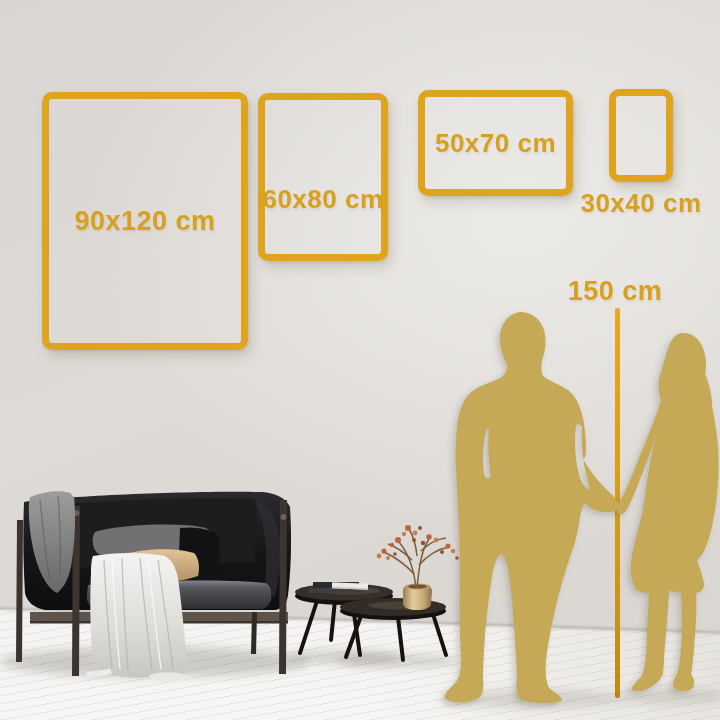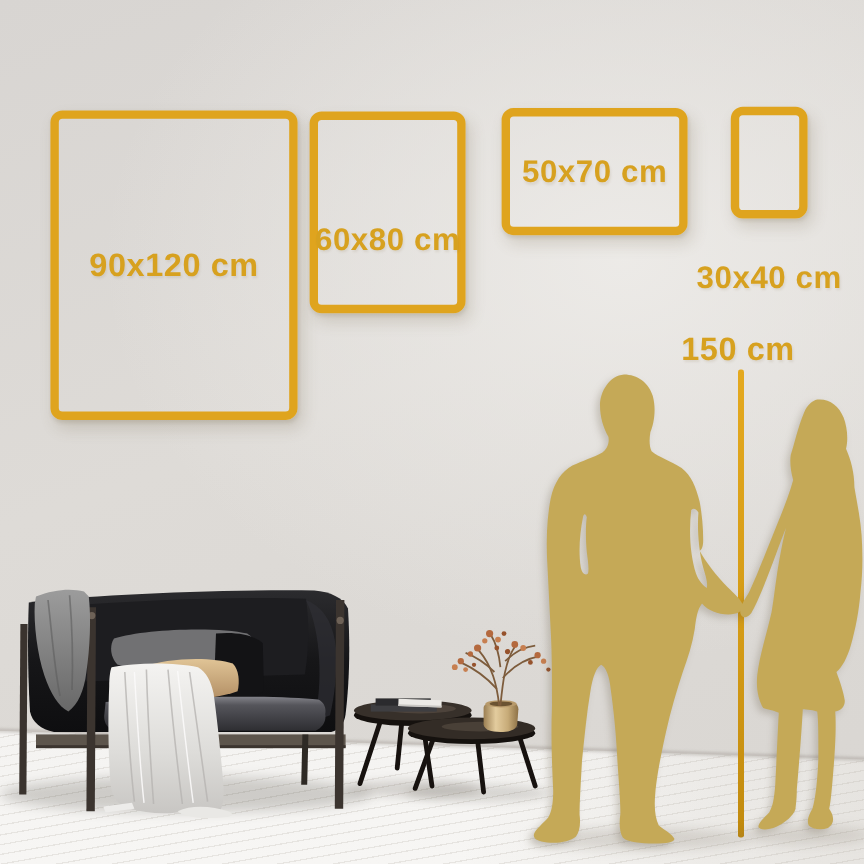--- a/index.html
+++ b/index.html
@@ -37,21 +37,21 @@
     color:#d7a11f;font-weight:bold;font-size:27px;letter-spacing:0.5px;
     text-align:center;white-space:nowrap;
     text-shadow:1px 2px 2px rgba(120,100,60,0.12);
   }
   #frame-90x120{left:42px;top:92px;width:206px;height:258px;}
   #frame-60x80 {left:258px;top:93px;width:130px;height:168px;}
   #frame-60x80 .size-label{font-size:26px;margin-top:44px;}
   #frame-50x70 {left:418px;top:90px;width:155px;height:106px;}
   #frame-50x70 .size-label{font-size:26px;}
   #frame-30x40 {left:609px;top:89px;width:64px;height:93px;}
-  #label-30x40{position:absolute;left:565px;top:188px;width:152px;font-size:26px;margin-top:28px;}
+  #label-30x40{position:absolute;left:565px;top:188px;width:152px;font-size:26px;}
 
   
   .measure-line{
     position:absolute;left:615px;top:308px;width:5px;height:390px;border-radius:2px;
     background:linear-gradient(180deg,#e4a91f 0%,#d39a15 60%,#c18a0e 100%);
   }
   #label-180{position:absolute;left:553px;top:276px;width:124px;font-size:27px;}
 
   
   .svglayer{position:absolute;left:0;top:0;width:720px;height:720px;}

